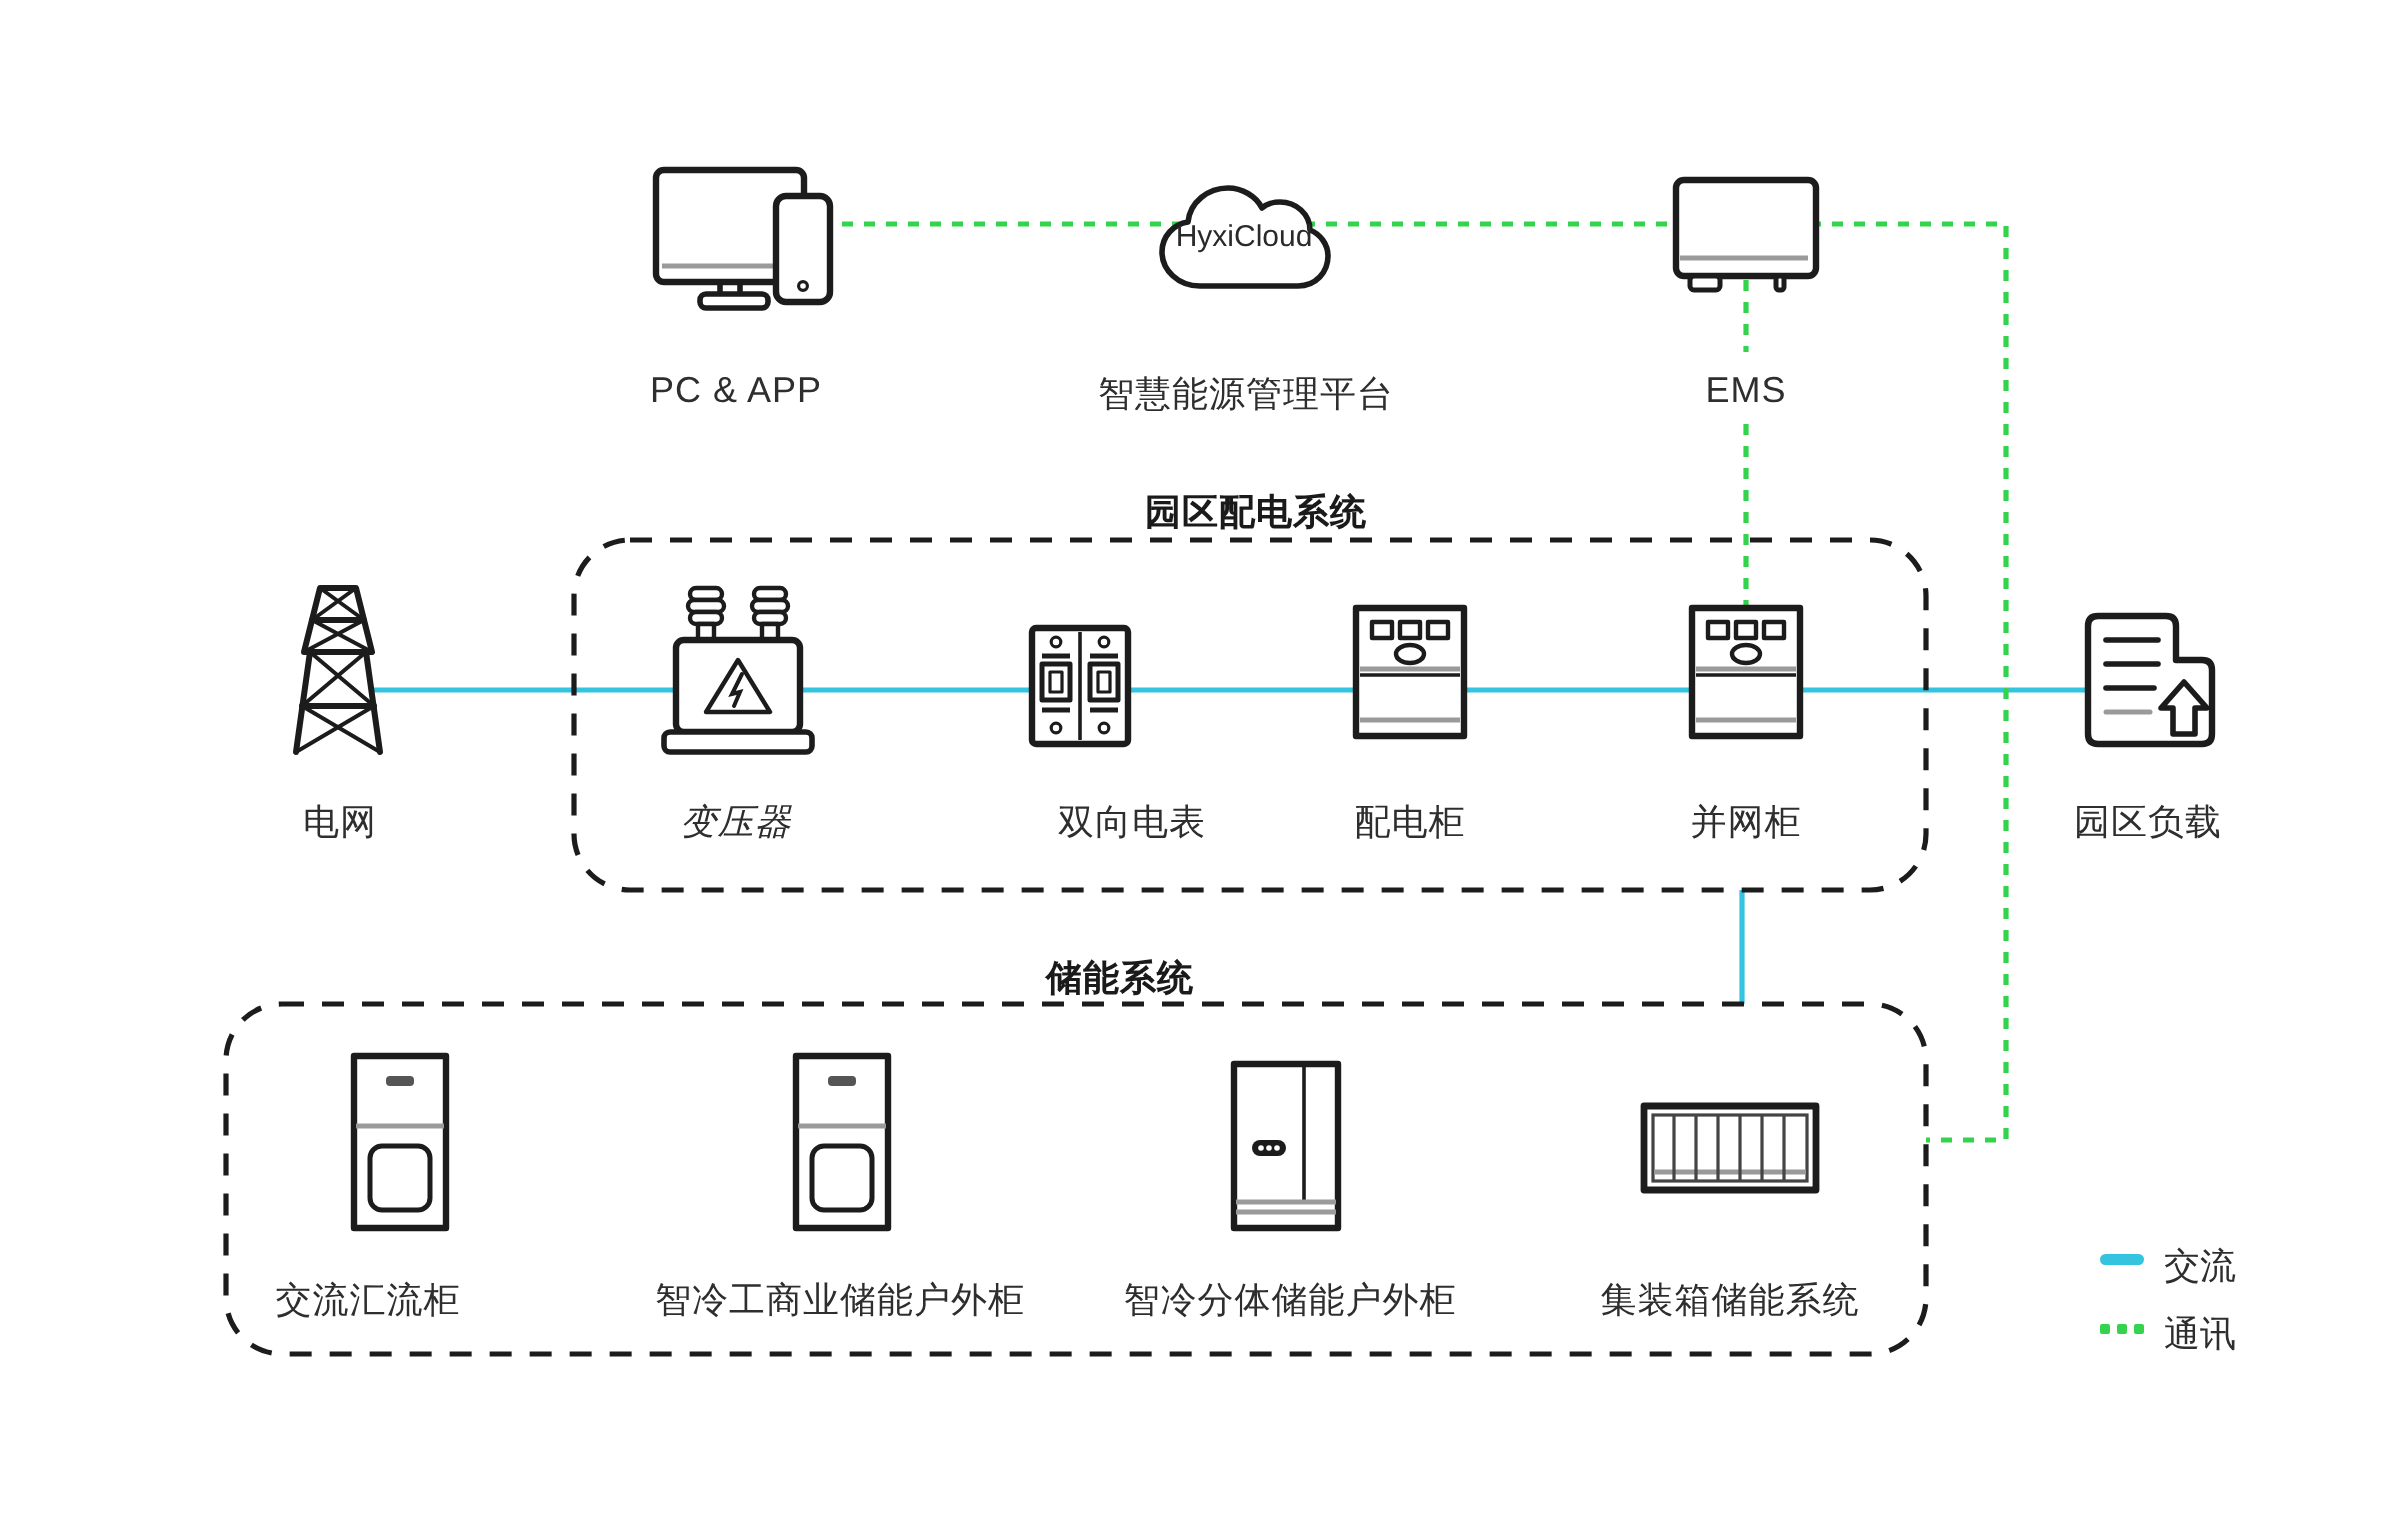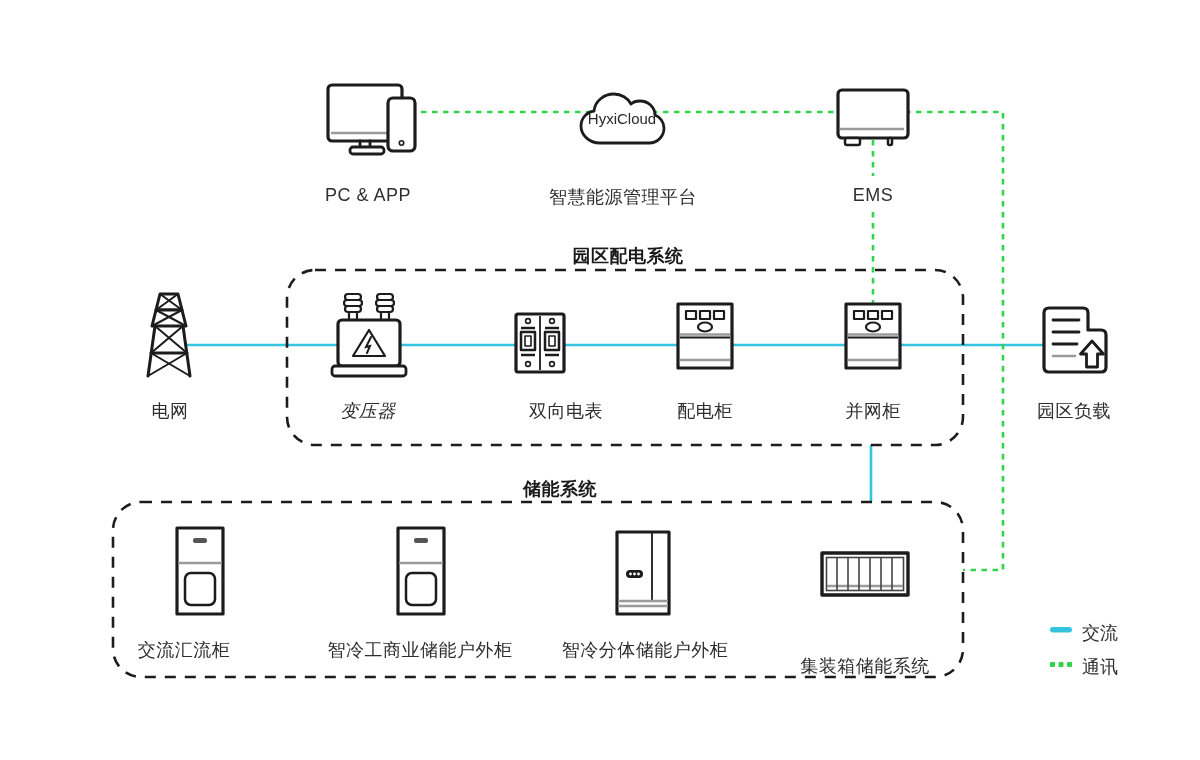--- a/index.html
+++ b/index.html
@@ -216,17 +216,17 @@
   <div class="lbl" style="left:368px;  top:399px;font-style:italic;">变压器</div>
   <div class="lbl" style="left:566px;  top:399px;">双向电表</div>
   <div class="lbl" style="left:705px;  top:399px;">配电柜</div>
   <div class="lbl" style="left:873px;  top:399px;text-align:center;">并网柜</div>
   <div class="lbl" style="left:1074px; top:399px;">园区负载</div>
 
   <div class="lbl title" style="left:560px; top:477px;">储能系统</div>
   <div class="lbl" style="left:184px; top:638px;">交流汇流柜</div>
   <div class="lbl" style="left:645px; top:638px;">智冷分体储能户外柜</div>
   <div class="lbl" style="left:420px; top:638px;">智冷工商业储能户外柜</div>
-  <div class="lbl" style="left:865px; top:654px;">集装箱储能系统</div>
+  <div class="lbl" style="left:865px; top:638px;">集装箱储能系统</div>
 
   <div class="legend-lbl" style="left:1082px; top:621px;">交流</div>
   <div class="legend-lbl" style="left:1082px; top:655px;">通讯</div>
 </div>
 
 </body></html>

